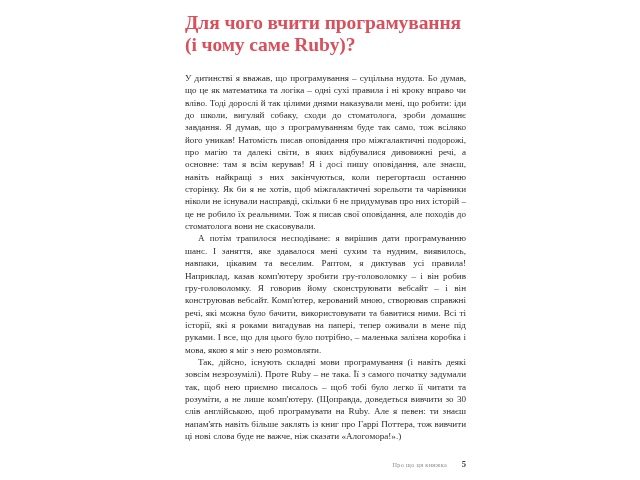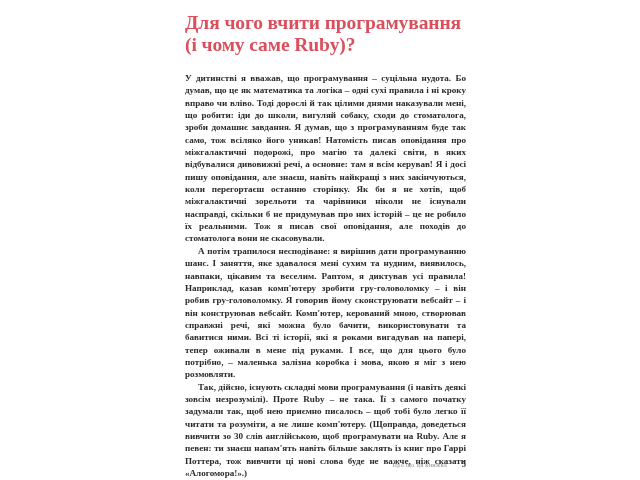--- a/index.html
+++ b/index.html
@@ -35,21 +35,20 @@
     line-height: 21.5px;
     letter-spacing: -0.1px;
     margin: 0 0 0 0;
     white-space: pre-line;
   }
 
   .body-text {
     margin: 0;
     padding: 0;
     margin-top: 17px;
-    font-weight: bold;
   }
 
   .para {
     margin: 0;
     padding: 0;
     color: #2b2b2b;
     font-family: "Liberation Serif", "DejaVu Serif", serif;
     font-size: 9.1px;
     line-height: 12.35px;
     text-align: justify;

